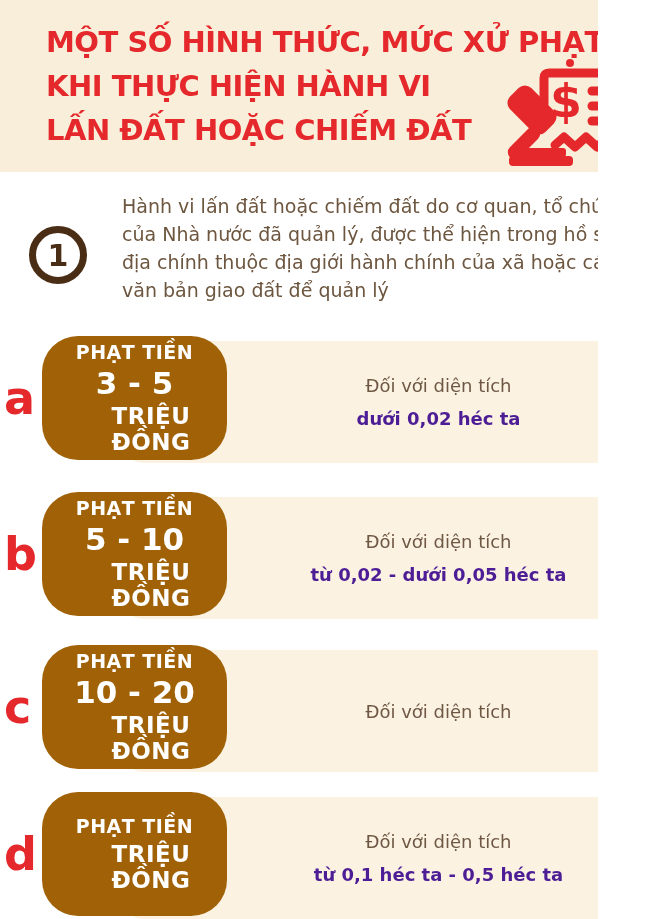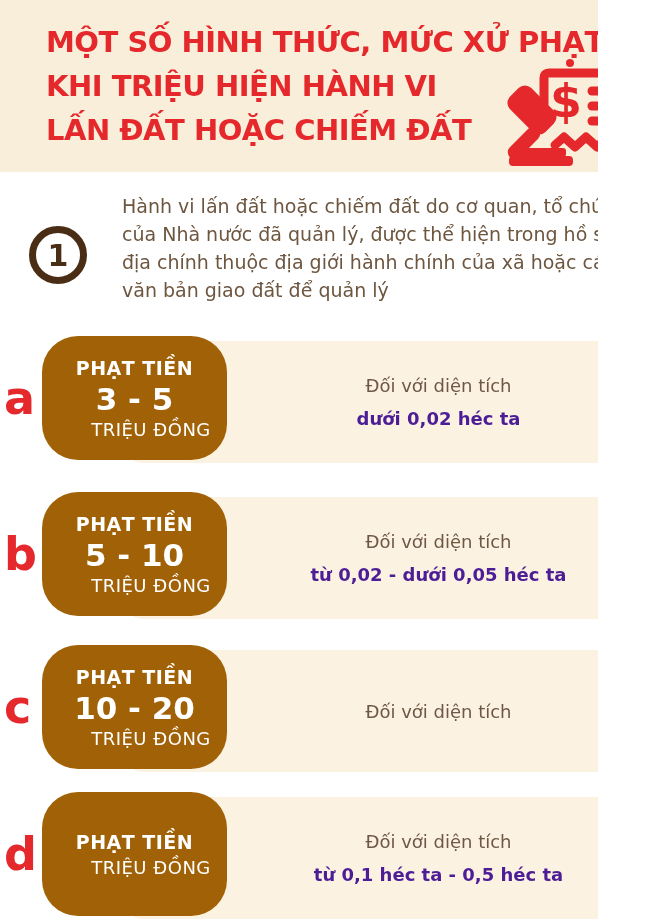--- a/index.html
+++ b/index.html
@@ -51,38 +51,38 @@
     color:#e5282c;font-weight:bold;font-size:46px;
   }
   .fine-box{
     position:absolute;left:42px;top:0;width:185px;height:124px;
     background:#a16207;border-radius:36px;
     display:flex;flex-direction:column;align-items:center;justify-content:center;
     color:#ffffff;text-align:center;gap:4px;
   }
   .fine-label{font-size:19px;font-weight:bold;letter-spacing:0.5px;}
   .fine-amount{font-size:31px;font-weight:bold;line-height:32px;}
-  .fine-unit{font-size:18px;font-weight:normal;letter-spacing:0.5px;margin-left:33px;}
+  .fine-unit{font-size:23px;font-weight:bold;letter-spacing:0.5px;margin-left:33px;}
   .area{
     position:absolute;left:227px;top:5px;width:423px;height:122px;
     display:flex;flex-direction:column;align-items:center;justify-content:center;
     text-align:center;gap:12px;
   }
   .area-label{color:#6e5844;font-size:18px;}
   .area-value{color:#4c1d95;font-size:18px;font-weight:bold;}
 </style>
 </head>
 <body>
 
 <div class="stage">
 
   <div class="header">
     <div class="title">
       <div>MỘT SỐ HÌNH THỨC, MỨC XỬ PHẠT</div>
-      <div>KHI TRIỆU HIỆN HÀNH VI</div>
+      <div>KHI THỰC HIỆN HÀNH VI</div>
       <div>LẤN ĐẤT HOẶC CHIẾM ĐẤT</div>
     </div>
     <svg class="header-icon" viewBox="0 0 140 112">
       <circle cx="78" cy="5" r="4" fill="#e5282c"></circle>
       <path d="M52 46 V20 Q52 15 57 15 H122 Q127 15 127 20 V88 L116 79 L105 89 L94 79 L83 89 L72 79 L63 87" fill="none" stroke="#e5282c" stroke-width="9" stroke-linecap="round" stroke-linejoin="round"></path>
       <text x="74" y="59" font-size="46" font-weight="bold" fill="#e5282c" text-anchor="middle" font-family="DejaVu Sans, sans-serif">$</text>
       <g stroke="#e5282c" stroke-width="9" stroke-linecap="round">
         <path d="M100 33 H114"></path>
         <path d="M100 48 H114"></path>
         <path d="M100 63 H114"></path>

